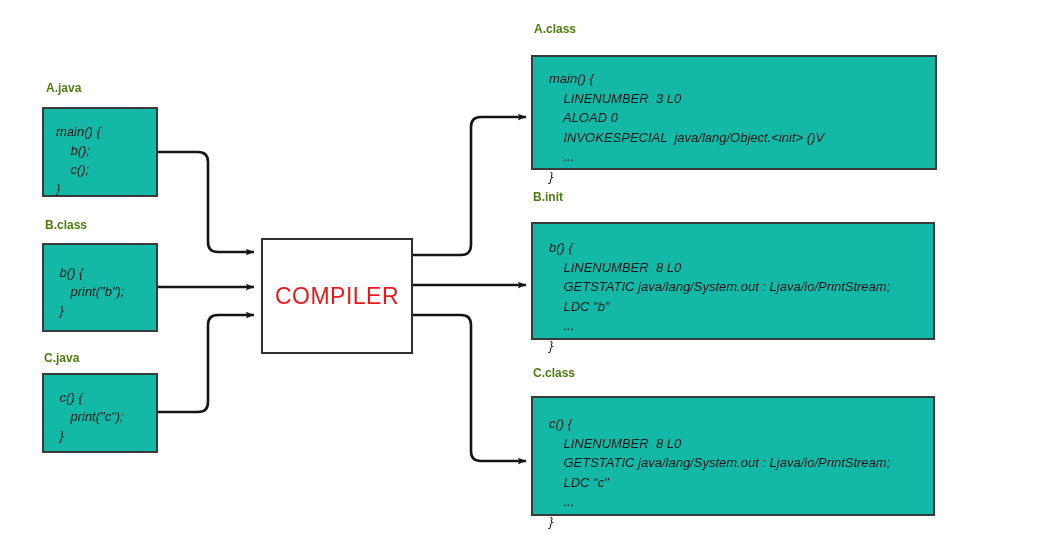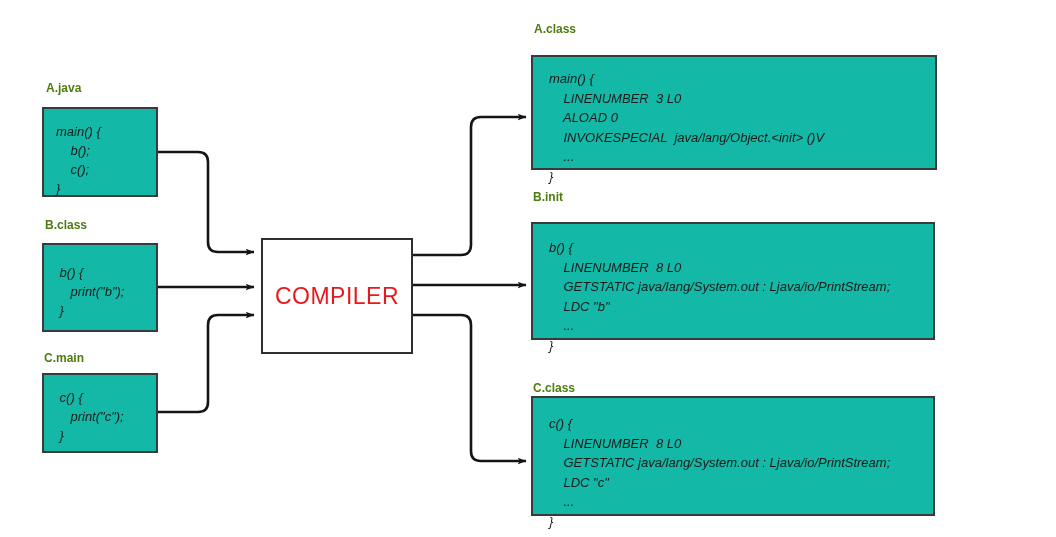--- a/index.html
+++ b/index.html
@@ -108,21 +108,21 @@
 }</div>
   </div>
 
   <div class="file-label" style="left:45px; top:218px;">B.class</div>
   <div class="code-box" style="left:42px; top:243px; width:116px; height:89px;">
     <div class="code-body src-code" style="top:18px;"> b() {
     print("b");
  }</div>
   </div>
 
-  <div class="file-label" style="left:44px; top:351px;">C.main</div>
+  <div class="file-label" style="left:44px; top:351px;">C.java</div>
   <div class="code-box" style="left:42px; top:373px; width:116px; height:80px;">
     <div class="code-body src-code" style="top:13px;"> c() {
     print("c");
  }</div>
   </div>
 
   <div class="compiler-box" style="left:261px; top:221px; width:152px; height:116px;margin-top:17px;">
     <span class="compiler-text">COMPILER</span>
   </div>
 
@@ -139,21 +139,21 @@
   <div class="file-label" style="left:533px; top:190px;">B.init</div>
   <div class="code-box" style="left:531px; top:222px; width:404px; height:118px;">
     <div class="code-body cls-code" style="top:14px;">b() {
     LINENUMBER  8 L0
     GETSTATIC java/lang/System.out : Ljava/io/PrintStream;
     LDC "b"
     ...
 }</div>
   </div>
 
-  <div class="file-label" style="left:533px; top:381px;">C.class</div>
+  <div class="file-label" style="left:533px; top:366px;">C.class</div>
   <div class="code-box" style="left:531px; top:396px; width:404px; height:120px;">
     <div class="code-body cls-code" style="top:16px;">c() {
     LINENUMBER  8 L0
     GETSTATIC java/lang/System.out : Ljava/io/PrintStream;
     LDC "c"
     ...
 }</div>
   </div>
 
 </div>

